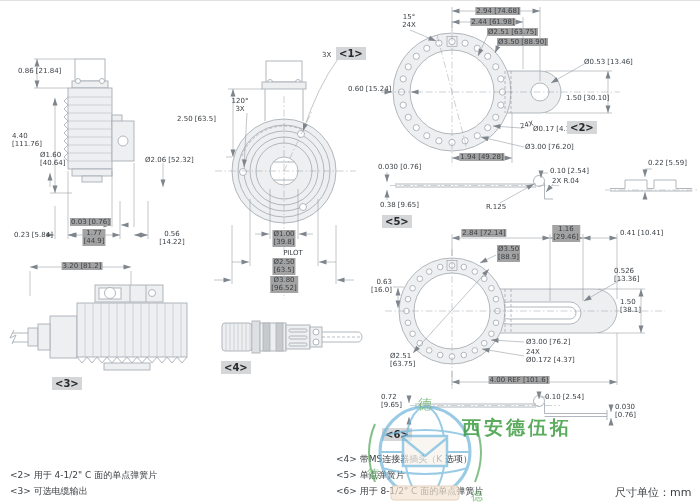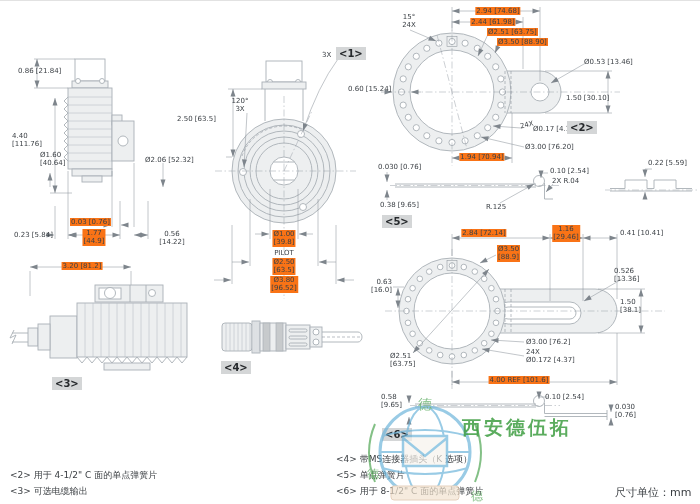--- a/index.html
+++ b/index.html
@@ -12,21 +12,21 @@
   .fin{fill:none;stroke:#b6bcc2;stroke-width:.55}
   .d{fill:none;stroke:#8f969d;stroke-width:.55}
   .da{fill:none;stroke:#8f969d;stroke-width:.55;marker-end:url(#ar)}
   .dab{fill:none;stroke:#8f969d;stroke-width:.55;marker-start:url(#ar);marker-end:url(#ar)}
   .cl{fill:none;stroke:#9aa1a8;stroke-width:.5;stroke-dasharray:7 2.5 1.5 2.5}
   .bk{fill:none;stroke:#8f969d;stroke-width:.6;stroke-dasharray:3 2}
   .band{fill:#c7cacc;stroke:#a9b0b6;stroke-width:.7}
   .dim{position:absolute;font-size:7px;line-height:1.18;color:#3c4146;white-space:pre-line;}
   .c{transform:translateX(-50%);text-align:center;}
   .r{transform:translateX(-100%);text-align:right;}
-  .bg{background:#f97316;padding:0 1px;}
+  .bg{background:#a3a3a3;padding:0 1px;}
   .slant{transform:rotate(-14deg);display:inline-block;}
   .tag{position:absolute;font-size:10px;font-weight:bold;color:#26292c;
        background:#d4d6d7;padding:0px 3px;line-height:13px;}
   .note{position:absolute;font-size:9px;color:#3a3e42;white-space:nowrap;}
   .units{position:absolute;font-size:11px;color:#3a3e42;white-space:nowrap;}
   .wm{position:absolute;pointer-events:none;}
   .wm-company{font-size:19px;font-weight:bold;letter-spacing:3px;color:#3f9e42;opacity:.85;}
   .wm-phone{font-size:22px;letter-spacing:1px;color:#4a90d9;opacity:.8;}
   .wm-site{font-size:15px;letter-spacing:.5px;color:#9b9b9b;opacity:.9;}
 </style>
@@ -291,40 +291,40 @@
 <span class="dim c" style="left:172px;top:229px">0.56
 [14.22]</span>
 
 <span class="dim" style="left:177px;top:114px">2.50 [63.5]</span>
 <span class="dim c" style="left:240px;top:96px">120°
 3X</span>
 <span class="dim" style="left:322px;top:50px">3X</span>
 <span class="tag" style="left:336px;top:46px">&lt;1&gt;</span>
 <span class="dim c bg" style="left:284px;top:229px">Ø1.00
 [39.8]</span>
-<span class="dim c" style="left:284px;top:248px">PILOT</span>
+<span class="dim c" style="left:293px;top:248px">PILOT</span>
 <span class="dim c bg" style="left:284px;top:257px">Ø2.50
 [63.5]</span>
 <span class="dim c bg" style="left:284px;top:275px">Ø3.80
 [96.52]</span>
 
 <span class="dim c bg" style="left:498px;top:6px">2.94 [74.68]</span>
 <span class="dim c bg" style="left:493px;top:17px">2.44 [61.98]</span>
 <span class="dim bg" style="left:487px;top:27px">Ø2.51 [63.75]</span>
 <span class="dim bg" style="left:497px;top:37px">Ø3.50 [88.90]</span>
 <span class="dim c" style="left:409px;top:12px">15°
 24X</span>
 <span class="dim" style="left:584px;top:57px">Ø0.53 [13.46]</span>
 <span class="dim" style="left:348px;top:84px">0.60 [15.24]</span>
 <span class="dim" style="left:566px;top:93px">1.50 [30.10]</span>
 <span class="dim" style="left:520px;top:120px"><span class="slant">24X</span></span>
 <span class="dim" style="left:533px;top:124px">Ø0.17 [4.37]</span>
 <span class="tag" style="left:567px;top:120px">&lt;2&gt;</span>
 <span class="dim" style="left:525px;top:142px">Ø3.00 [76.20]</span>
-<span class="dim c bg" style="left:482px;top:152px">1.94 [70.94]</span>
+<span class="dim c bg" style="left:482px;top:152px">1.94 [49.28]</span>
 
 <span class="dim" style="left:378px;top:162px">0.030 [0.76]</span>
 <span class="dim" style="left:380px;top:200px">0.38 [9.65]</span>
 <span class="dim" style="left:550px;top:166px">0.10 [2.54]</span>
 <span class="dim" style="left:552px;top:176px">2X R.04</span>
 <span class="dim" style="left:486px;top:202px">R.125</span>
 <span class="tag" style="left:382px;top:214px">&lt;5&gt;</span>
 <span class="dim" style="left:648px;top:158px">0.22 [5.59]</span>
 
 <span class="dim c bg" style="left:82px;top:261px">3.20 [81.2]</span>
@@ -344,21 +344,21 @@
 [38.1]</span>
 <span class="dim r" style="left:392px;top:277px">0.63
 [16.0]</span>
 <span class="dim" style="left:390px;top:351px">Ø2.51
 [63.75]</span>
 <span class="dim" style="left:526px;top:337px">Ø3.00 [76.2]</span>
 <span class="dim" style="left:526px;top:347px">24X
 Ø0.172 [4.37]</span>
 <span class="dim c bg" style="left:519px;top:375px">4.00 REF [101.6]</span>
 
-<span class="dim" style="left:381px;top:392px">0.58
+<span class="dim" style="left:381px;top:392px">0.72
 [9.65]</span>
 <span class="dim" style="left:545px;top:392px">0.10 [2.54]</span>
 <span class="dim" style="left:615px;top:402px">0.030
 [0.76]</span>
 <span class="tag" style="left:382px;top:427px">&lt;6&gt;</span>
 
 <div class="note" style="left:10px;top:468px">
   <span>&lt;2&gt;</span>
   <span>用于 4-1/2" C 面的单点弹簧片</span>
 </div>

